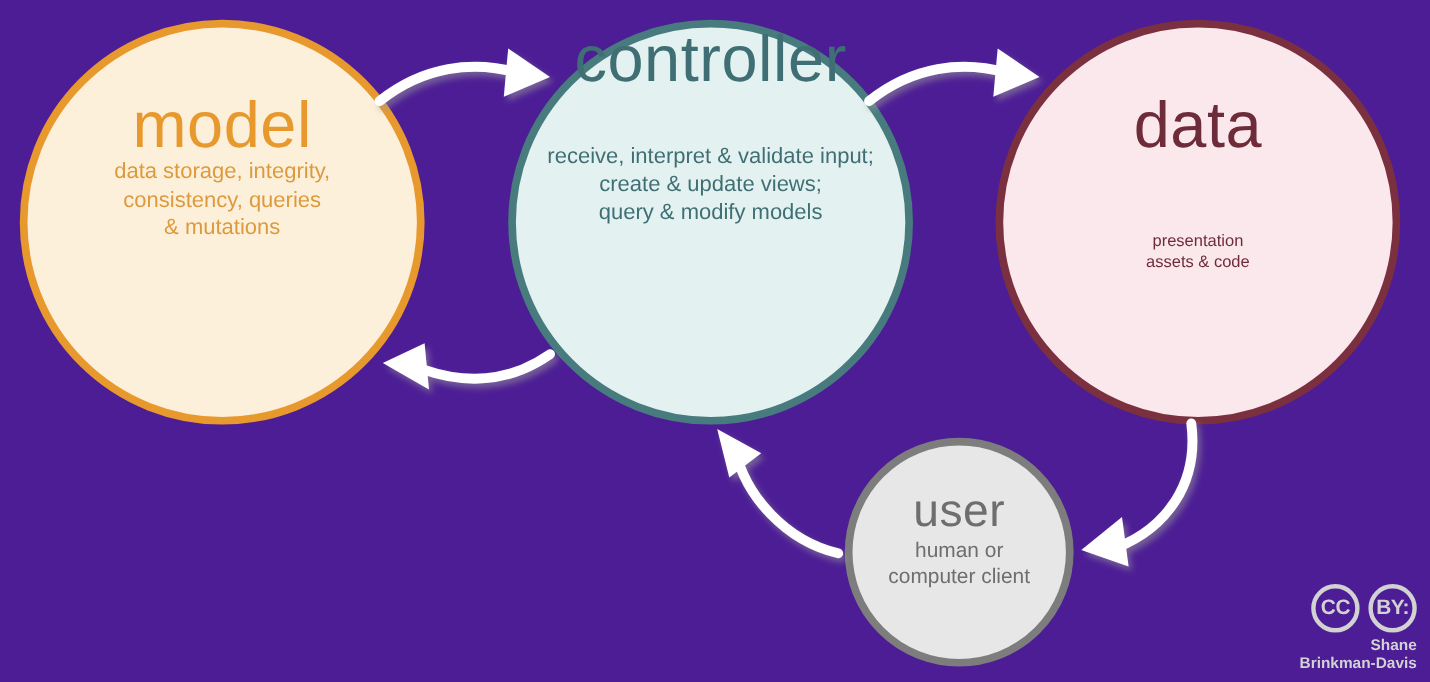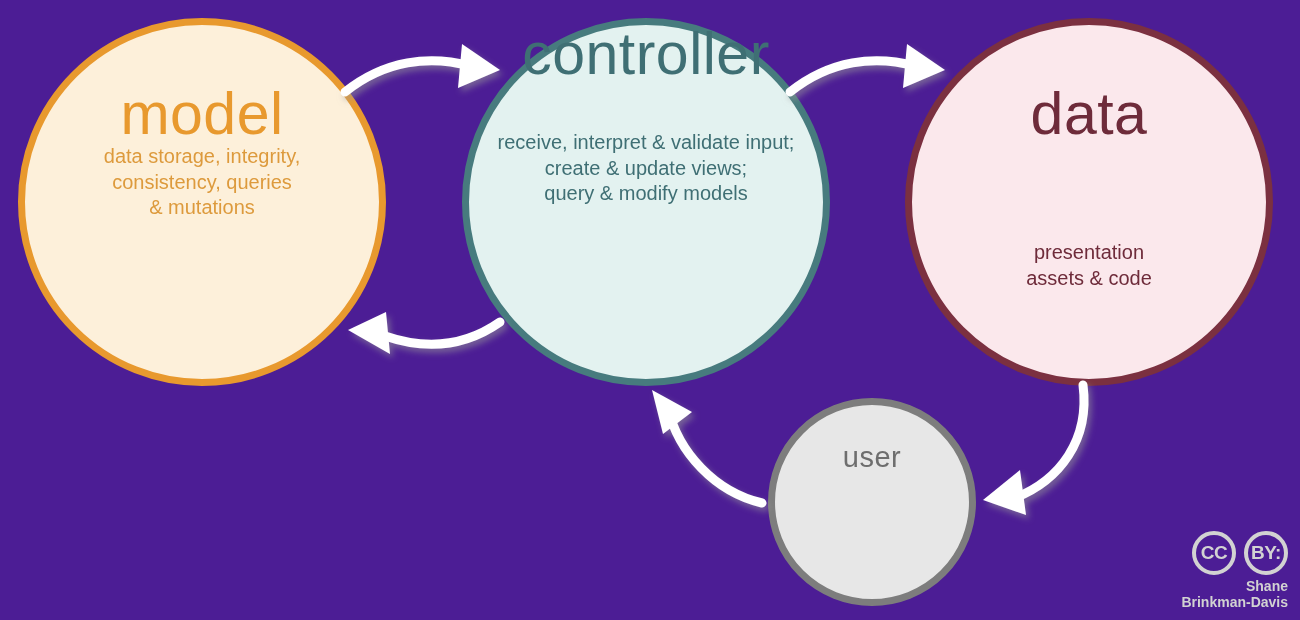--- a/index.html
+++ b/index.html
@@ -88,37 +88,37 @@
     height: 368px;
     background: #fbe8ec;
     border: 7px solid #7b3040;
   }
   #node-view .node-title {
     font-size: 59px;
     color: #6e2b3a;
     margin-top: 60px;
   }
   #node-view .node-desc {
-    font-size: 20px;
+    font-size: 15px;
     color: #6e2b3a;
-    margin-top: 96px;
+    margin-top: 66px;
   }
 
   
   #node-user {
     left: 768px;
     top: 398px;
     width: 208px;
     height: 208px;
     background: #e7e7e7;
     border: 7px solid #7d7d7d;
     z-index: 4;
   }
   #node-user .node-title {
-    font-size: 29px;
+    font-size: 42px;
     color: #6e6e6e;
     margin-top: 38px;
   }
   #node-user .node-desc {
     font-size: 19px;
     color: #6e6e6e;
     margin-top: 4px;
   }
 
   
@@ -224,20 +224,22 @@
   </div>
 
   <div class="node" id="node-view">
     <div class="node-title">data</div>
     <div class="node-desc">presentation
 assets &amp; code</div>
   </div>
 
   <div class="node" id="node-user">
     <div class="node-title">user</div>
+    <div class="node-desc">human or
+computer client</div>
   </div>
 
   <div id="cc-badge">
     <div class="cc-marks">
       <div class="cc-mark">CC</div>
       <div class="cc-mark">BY:</div>
     </div>
     <div class="cc-credit">Shane
 Brinkman-Davis</div>
   </div>

